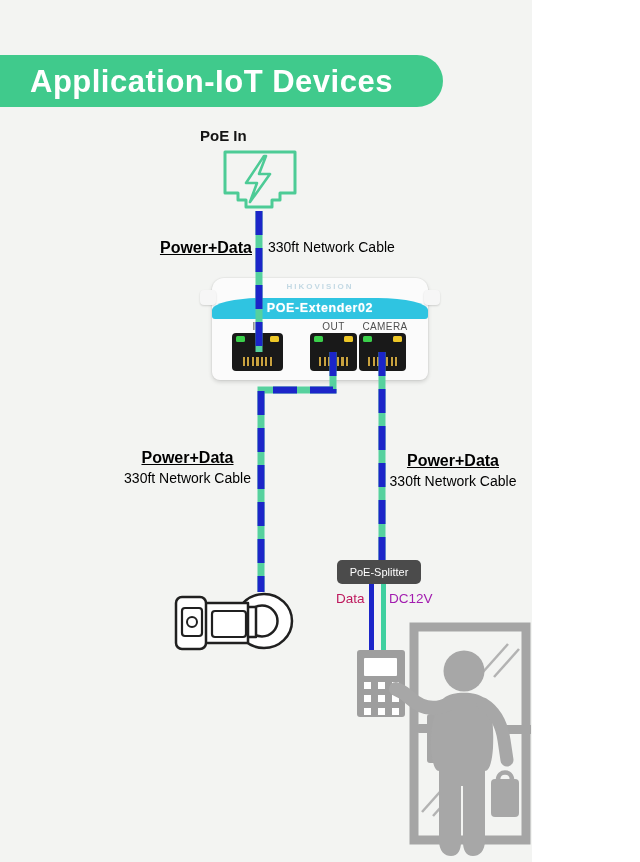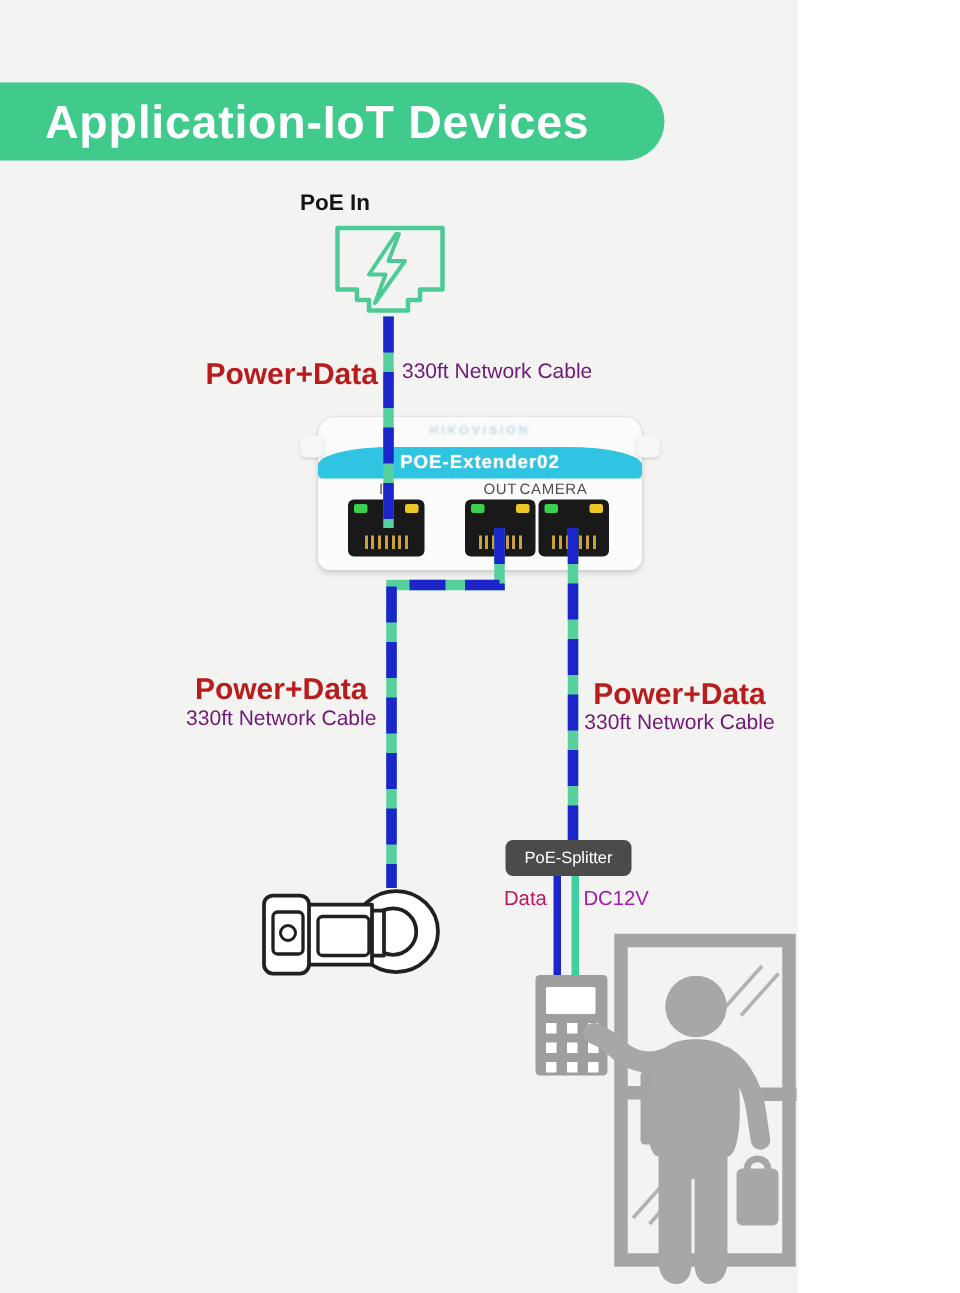--- a/index.html
+++ b/index.html
@@ -13,22 +13,22 @@
   
   .banner {
     left:0; top:55px; width:443px; height:52px;
     background:#40CA8C; border-radius:0 26px 26px 0;
     color:#FFFFFF; font-size:31px; font-weight:700; letter-spacing:0.5px;
     line-height:53px; padding-left:30px; box-sizing:border-box;
     z-index:3;
   }
 
   
-  .lbl-bold  { font-size:20px; font-weight:700; color:#b91c1c; white-space:nowrap; z-index:3; }
-  .lbl-reg   { font-size:14px; color:#701a75; white-space:nowrap; z-index:3; }
+  .lbl-bold  { font-size:16px; font-weight:700; color:#000000; white-space:nowrap; z-index:3;text-decoration:underline; }
+  .lbl-reg   { font-size:14px; color:#000000; white-space:nowrap; z-index:3; }
   .poe-in    { left:200px; top:127px; width:120px; text-align:left;
                font-size:15px; font-weight:700; color:#141414; z-index:3; }
 
   .top-power  { left:96px;  top:239px; width:156px; text-align:right; }
   .top-length { left:268px; top:239px; }
 
   .mid-left-power   { left:55px;  top:449px; width:265px; text-align:center; }
   .mid-left-length  { left:55px;  top:470px; width:265px; text-align:center; }
   .mid-right-power  { left:383px; top:452px; width:140px; text-align:center; }
   .mid-right-length { left:383px; top:473px; width:140px; text-align:center; }
@@ -57,21 +57,21 @@
     text-align:center;
   }
   .band span {
     font-size:12.5px; font-weight:700; color:#FFFFFF; letter-spacing:0.6px;
     line-height:21px; text-shadow:0 0 1px rgba(255,255,255,0.6);
   }
   .port-label {
     position:absolute; top:43px; font-size:10px; color:#4F4F4F;
     text-align:center; letter-spacing:0.4px;
   }
-  .pl-in { left:24px; width:44px; } .pl-out { left:98px; width:47px; } .pl-cam { left:129px; width:56px; }
+  .pl-in { left:24px; width:44px; } .pl-out { left:98px; width:47px; } .pl-cam { left:145px; width:56px; }
   .port {
     position:absolute; top:55px; height:38px;
     background:#191919; border-radius:4px;
   }
   .port-in { left:20px; width:51px; } .port-out { left:98px; width:47px; } .port-cam { left:147px; width:47px; }
   .port::before, .port::after {
     content:""; position:absolute; top:3px; width:9px; height:6px; border-radius:1.5px;
   }
   .port::before { left:4px;  background:#3BD04B; }
   .port::after  { right:4px; background:#EDC727; }

